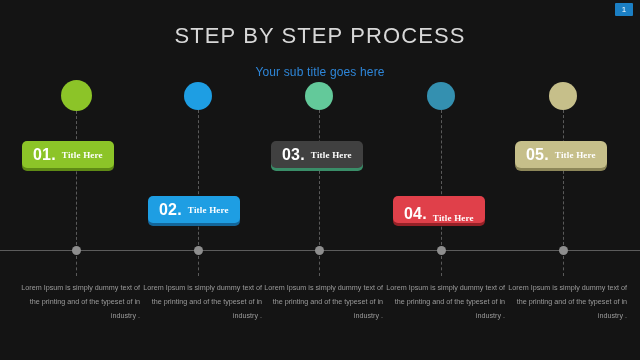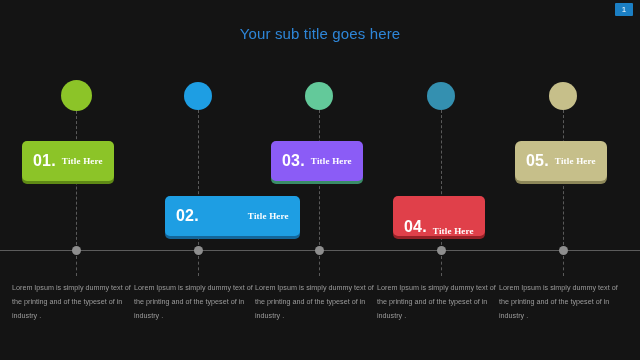--- a/index.html
+++ b/index.html
@@ -42,22 +42,22 @@
     width: 640px;
     text-align: center;
   }
   #main-title {
     font-size: 22px;
     letter-spacing: 1.1px;
     color: #d8d8d8;
     font-weight: 400;
   }
   #sub-title {
-    margin-top: 2px;
-    font-size: 15px;
+    margin-top: 16px;
+    font-size: 12px;
     color: #2e86d8;
     letter-spacing: .15px;
   }
 
   
   #timeline-axis {
     position: absolute;
     left: 0;
     right: 0;
     top: 250px;
@@ -84,21 +84,21 @@
 
   
   .step-circle {
     position: absolute;
     border-radius: 50%;
   }
 
   
   .step-badge {
     position: absolute;
-    height: 40px;
+    height: 27px;
     border-radius: 5px;
     box-sizing: border-box;
     padding: 0 11px;
     display: flex;
     align-items: center;
     white-space: nowrap;
   }
   .step-badge .num {
     font-size: 16px;
     font-weight: 700;
@@ -112,63 +112,64 @@
     margin-left: 6px;
     letter-spacing: .2px;
     font-family: Liberation Serif, serif;
   }
 
   
   .step-desc {
     position: absolute;
     top: 281px;
     width: 128px;
-    text-align: left;
+    text-align: right;
     font-size: 7.2px;
     line-height: 14px;
     color: #9b9b9b;
   }
 </style>
 </head>
 <body>
 
 <div id="slide" style="background: rgb(20, 20, 20);">
 
   <div id="page-badge" style="background: rgb(27, 127, 196);">1</div>
 
   <div id="title-block">
+    <div id="main-title" style="color: rgb(216, 216, 216);">STEP BY STEP PROCESS</div>
     <div id="sub-title" style="color: rgb(46, 134, 216);">Your sub title goes here</div>
   </div>
 
   <div id="timeline-axis" style="background: rgb(92, 92, 92);"></div>
 
   <div id="steps-layer">
       <div class="connector" style="left: 76px; top: 111px; height: 139px; border-left-color: rgb(90, 90, 90);"></div>
       <div class="connector" style="left: 76px; top: 256px; height: 20px; border-left-color: rgb(90, 90, 90);"></div>
       <div class="step-circle" style="width: 31px; height: 31px; left: 60.5px; top: 80px; background: rgb(140, 196, 40);"></div>
       <div class="axis-dot" style="left: 76px; background: rgb(142, 142, 142);"></div>
       <div class="step-badge" style="left: 22px; top: 141px; background: rgb(140, 196, 40); box-shadow: rgb(95, 138, 21) 0px 3px 0px 0px;">
         <span class="num">01.</span>
         <span class="ttl">Title Here</span>
       </div>
       <div class="step-desc" style="left: 12px;">Lorem Ipsum is simply dummy text of the printing and of the typeset of in  industry .</div>
       <div class="connector" style="left: 198px; top: 110px; height: 140px; border-left-color: rgb(90, 90, 90);"></div>
       <div class="connector" style="left: 198px; top: 256px; height: 20px; border-left-color: rgb(90, 90, 90);"></div>
       <div class="step-circle" style="width: 28px; height: 28px; left: 184px; top: 82px; background: rgb(30, 158, 227);"></div>
       <div class="axis-dot" style="left: 198px; background: rgb(142, 142, 142);"></div>
-      <div class="step-badge" style="left: 165px; top: 196px; background: rgb(30, 158, 227); box-shadow: rgb(19, 102, 154) 0px 3px 0px 0px; gap: 43px;">
+      <div class="step-badge" style="left: 148px; top: 196px; background: rgb(30, 158, 227); box-shadow: rgb(19, 102, 154) 0px 3px 0px 0px;">
         <span class="num">02.</span>
         <span class="ttl">Title Here</span>
       </div>
       <div class="step-desc" style="left: 134px;">Lorem Ipsum is simply dummy text of the printing and of the typeset of in  industry .</div>
       <div class="connector" style="left: 319px; top: 110px; height: 140px; border-left-color: rgb(90, 90, 90);"></div>
       <div class="connector" style="left: 319px; top: 256px; height: 20px; border-left-color: rgb(90, 90, 90);"></div>
       <div class="step-circle" style="width: 28px; height: 28px; left: 305px; top: 82px; background: rgb(99, 201, 154);"></div>
       <div class="axis-dot" style="left: 319px; background: rgb(142, 142, 142);"></div>
-      <div class="step-badge" style="left: 271px; top: 141px; background: #8b5cf6; box-shadow: rgb(58, 141, 104) 0px 3px 0px 0px; justify-content: space-between;">
+      <div class="step-badge" style="left: 271px; top: 141px; background: #404040; box-shadow: rgb(58, 141, 104) 0px 3px 0px 0px; justify-content: space-between;">
         <span class="num">03.</span>
         <span class="ttl">Title Here</span>
       </div>
       <div class="step-desc" style="left: 255px;">Lorem Ipsum is simply dummy text of the printing and of the typeset of in  industry .</div>
       <div class="connector" style="left: 441px; top: 110px; height: 140px; border-left-color: rgb(90, 90, 90);"></div>
       <div class="connector" style="left: 441px; top: 256px; height: 20px; border-left-color: rgb(90, 90, 90);"></div>
       <div class="step-circle" style="width: 28px; height: 28px; left: 427px; top: 82px; background: rgb(52, 144, 176);"></div>
       <div class="axis-dot" style="left: 441px; background: rgb(142, 142, 142);"></div>
       <div class="step-badge" style="left: 393px; top: 196px; background: rgb(224, 64, 74); box-shadow: rgb(150, 33, 39) 0px 3px 0px 0px; align-items: flex-end;">
         <span class="num">04.</span>

